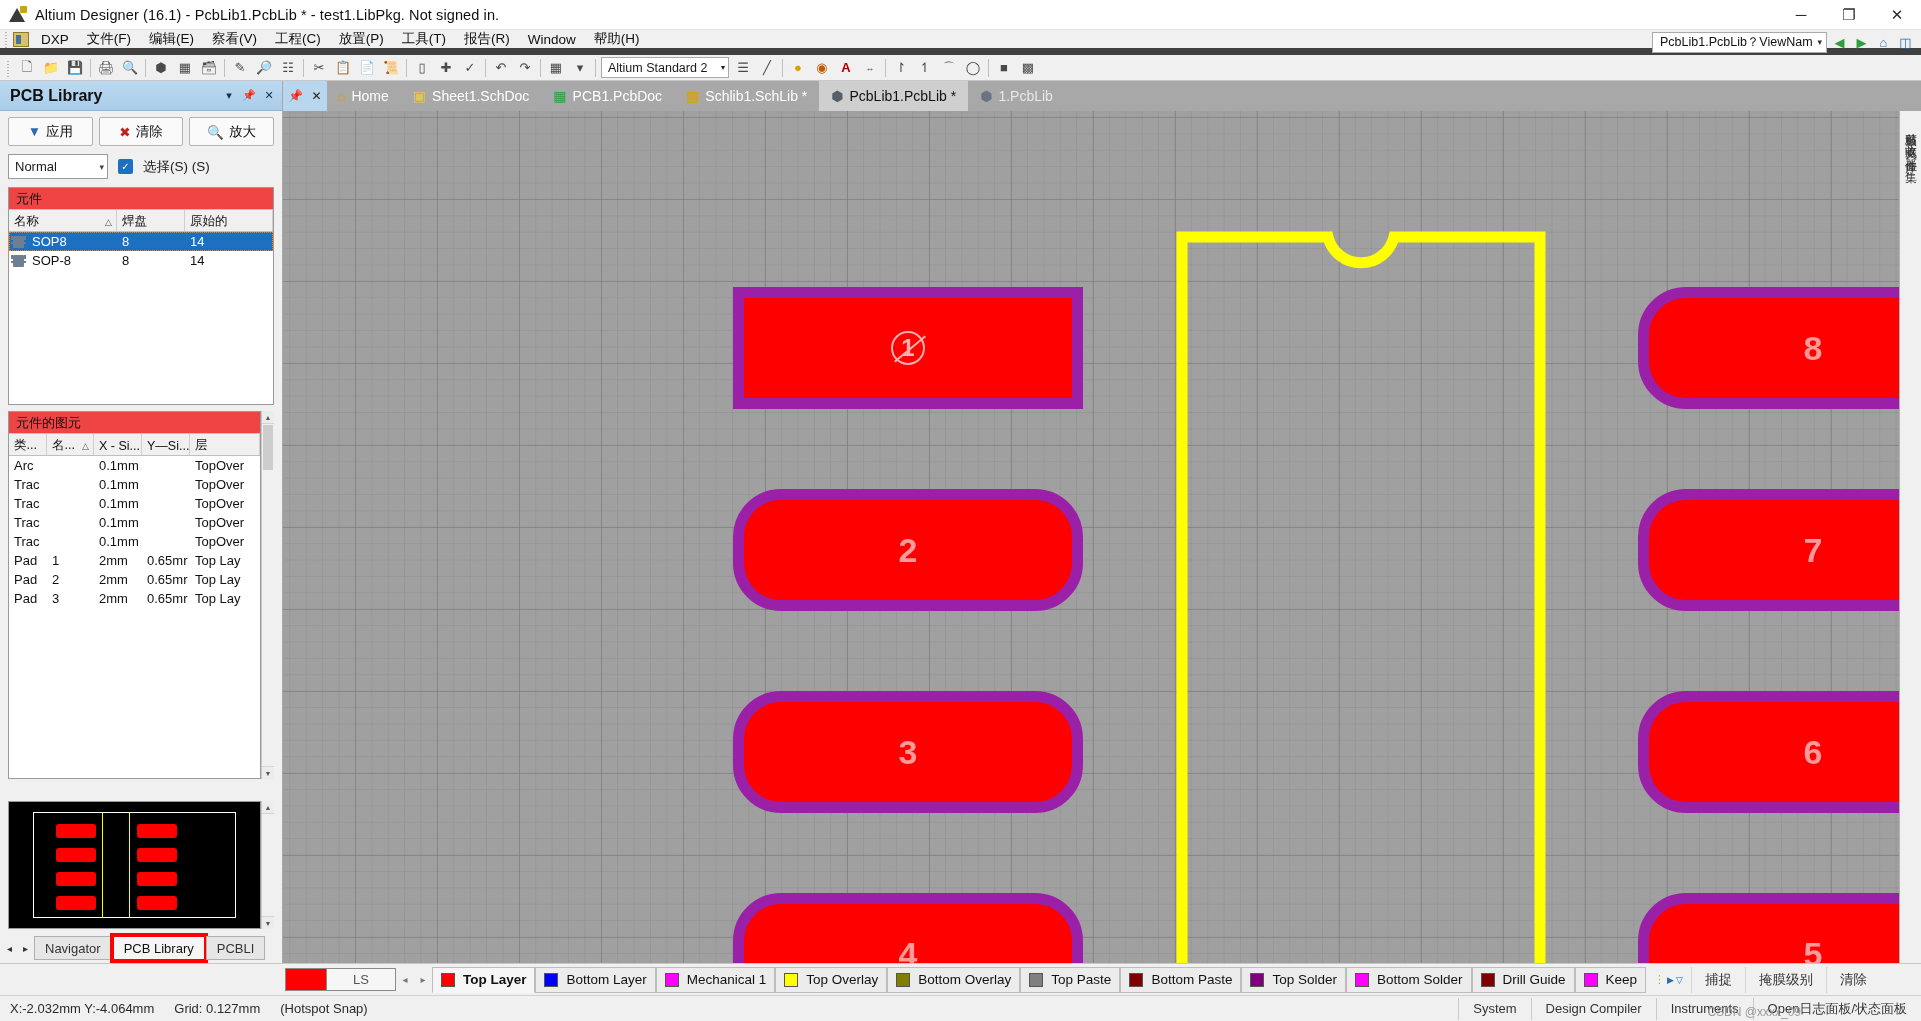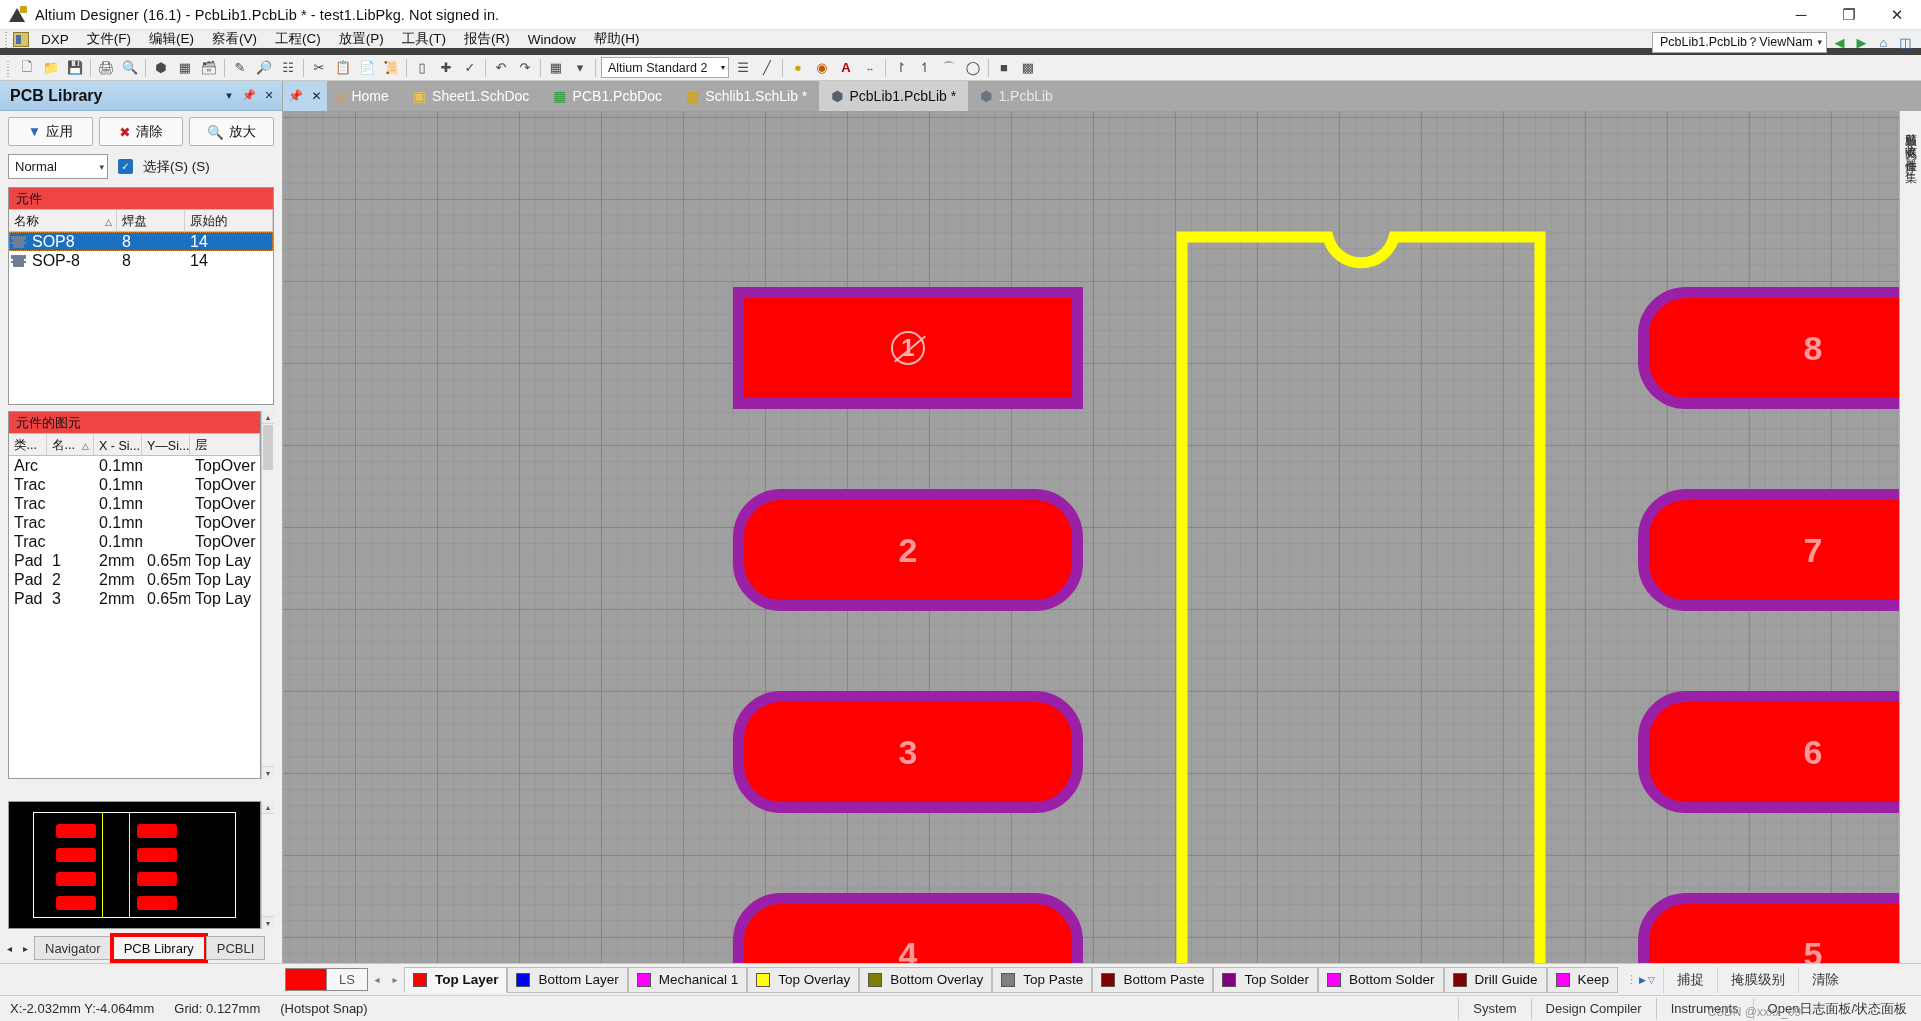--- a/index.html
+++ b/index.html
@@ -118,21 +118,21 @@
   .tblbox { margin: 2px 8px 0 8px; border: 1px solid #9a9a9a; background: #fff; display: flex; flex-direction: column; min-height:0;}
   .tbl-title { height: 22px; background: #ef4444; border-bottom: 1px solid #c4c4c4;
                display:flex; align-items:center; padding-left:7px; font-size:13px; color:#111;}
   .tbl-head { display: flex; height: 22px; background: #f0f0f0; border-bottom: 1px solid #c0c0c0; }
   .tbl-head .th {
     font-size: 12.5px; padding: 2px 0 0 5px; border-right: 1px solid #cfcfcf; overflow:hidden;
     white-space:nowrap; display:flex; align-items:center; color:#111;
   }
   .tbl-head .th .sortarrow { margin-left:auto; margin-right:4px; font-size:9px; color:#555;}
   .tbl-body { flex: 1; overflow: hidden; background:#fff; }
-  .trow { display: flex; height: 19px; align-items: center; font-size: 16px; color:#111;}
+  .trow { display: flex; height: 19px; align-items: center; font-size: 13px; color:#111;}
   .trow.sel { background: #1d6fc0; color: #fff; outline: 1px dotted #e08a2a; outline-offset:-1px;}
   .trow .td { padding-left: 5px; overflow: hidden; white-space: nowrap; }
   .chipicon { width:11px; height:12px; margin: 0 3px 0 4px; flex:none; position:relative;
      background:#6f7f93; border-radius:1px;}
   .chipicon::before{content:"";position:absolute;left:-2px;top:2px;width:2px;height:2px;
      box-shadow:0 4px 0 #6f7f93, 0 -2px 0 #6f7f93; background:#6f7f93;}
   .chipicon::after{content:"";position:absolute;right:-2px;top:2px;width:2px;height:2px;
      box-shadow:0 4px 0 #6f7f93, 0 -2px 0 #6f7f93; background:#6f7f93;}
 
   .compbox { height: 218px; flex:none; }
@@ -202,21 +202,21 @@
     writing-mode: vertical-rl; font-size: 12px; color: #333; padding: 4px 2px;
     letter-spacing: 1px; white-space: nowrap;
   }
 
   
   .layerbar {
     height: 32px; background: #f0f0f0; display: flex; align-items: center;
     border-top: 1px solid #c8c8c8; flex: none; padding-left: 0px; overflow: hidden;
   }
   .lcolorbtn { width: 42px; height: 23px; background:#ff0000; border:1px solid #8a8a8a; flex:none;}
-  .lsbtn { height: 23px; padding: 0 12px; border:1px solid #8a8a8a; border-left:none;
+  .lsbtn { height: 23px; padding: 0 26px; border:1px solid #8a8a8a; border-left:none;
      display:flex;align-items:center; font-size:13px; color:#555; background:#f6f6f6; flex:none;}
   .larrow { width: 18px; height: 24px; display:flex;align-items:center;justify-content:center;
      font-size:10px; color:#777; flex:none;}
   .ltab {
     height: 26px; padding: 0 8px; display:flex; align-items:center; gap:8px; flex:none;
     border: 1px solid #bdbdbd; background:#ececec; font-size:13.5px; color:#111; white-space:nowrap;
   }
   .ltab.active { background:#f6f6f6; font-weight: bold; border-bottom-color:#f6f6f6;}
   .swatch { width: 14px; height: 14px; border: 1px solid #555; flex:none;}
   .lbtn-plain { height:26px; padding:0 13px; display:flex;align-items:center;font-size:13.5px;

